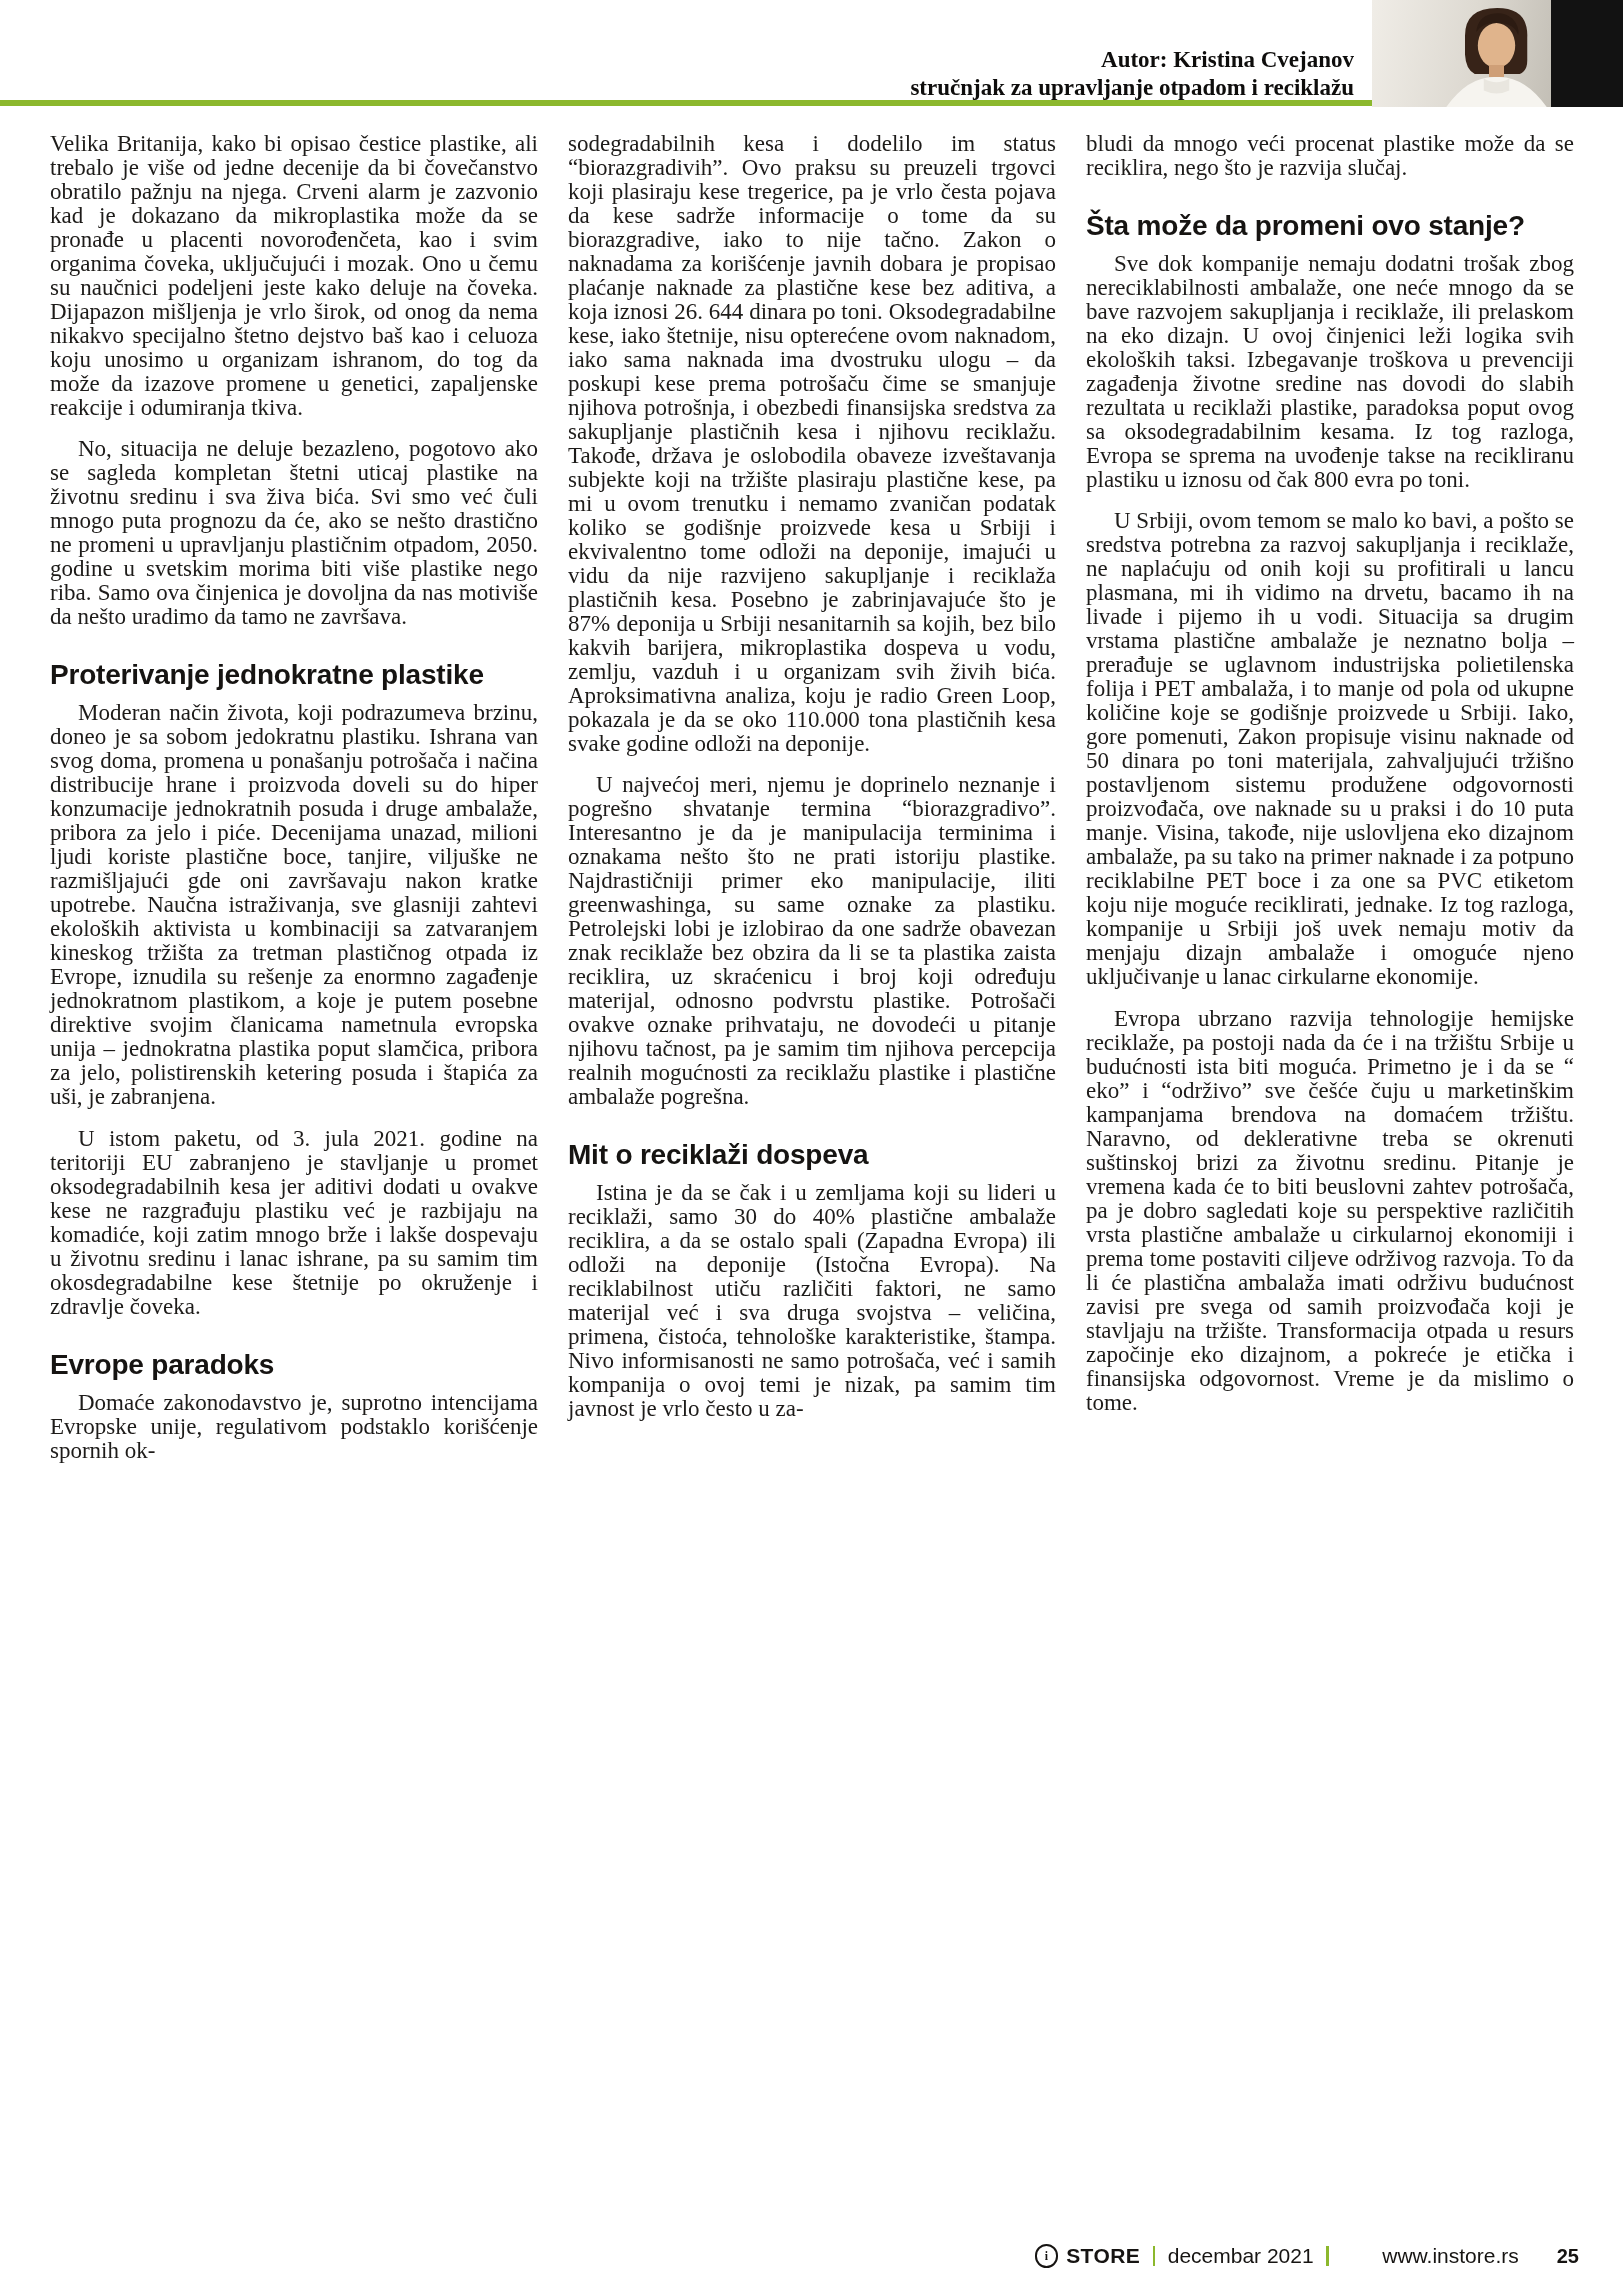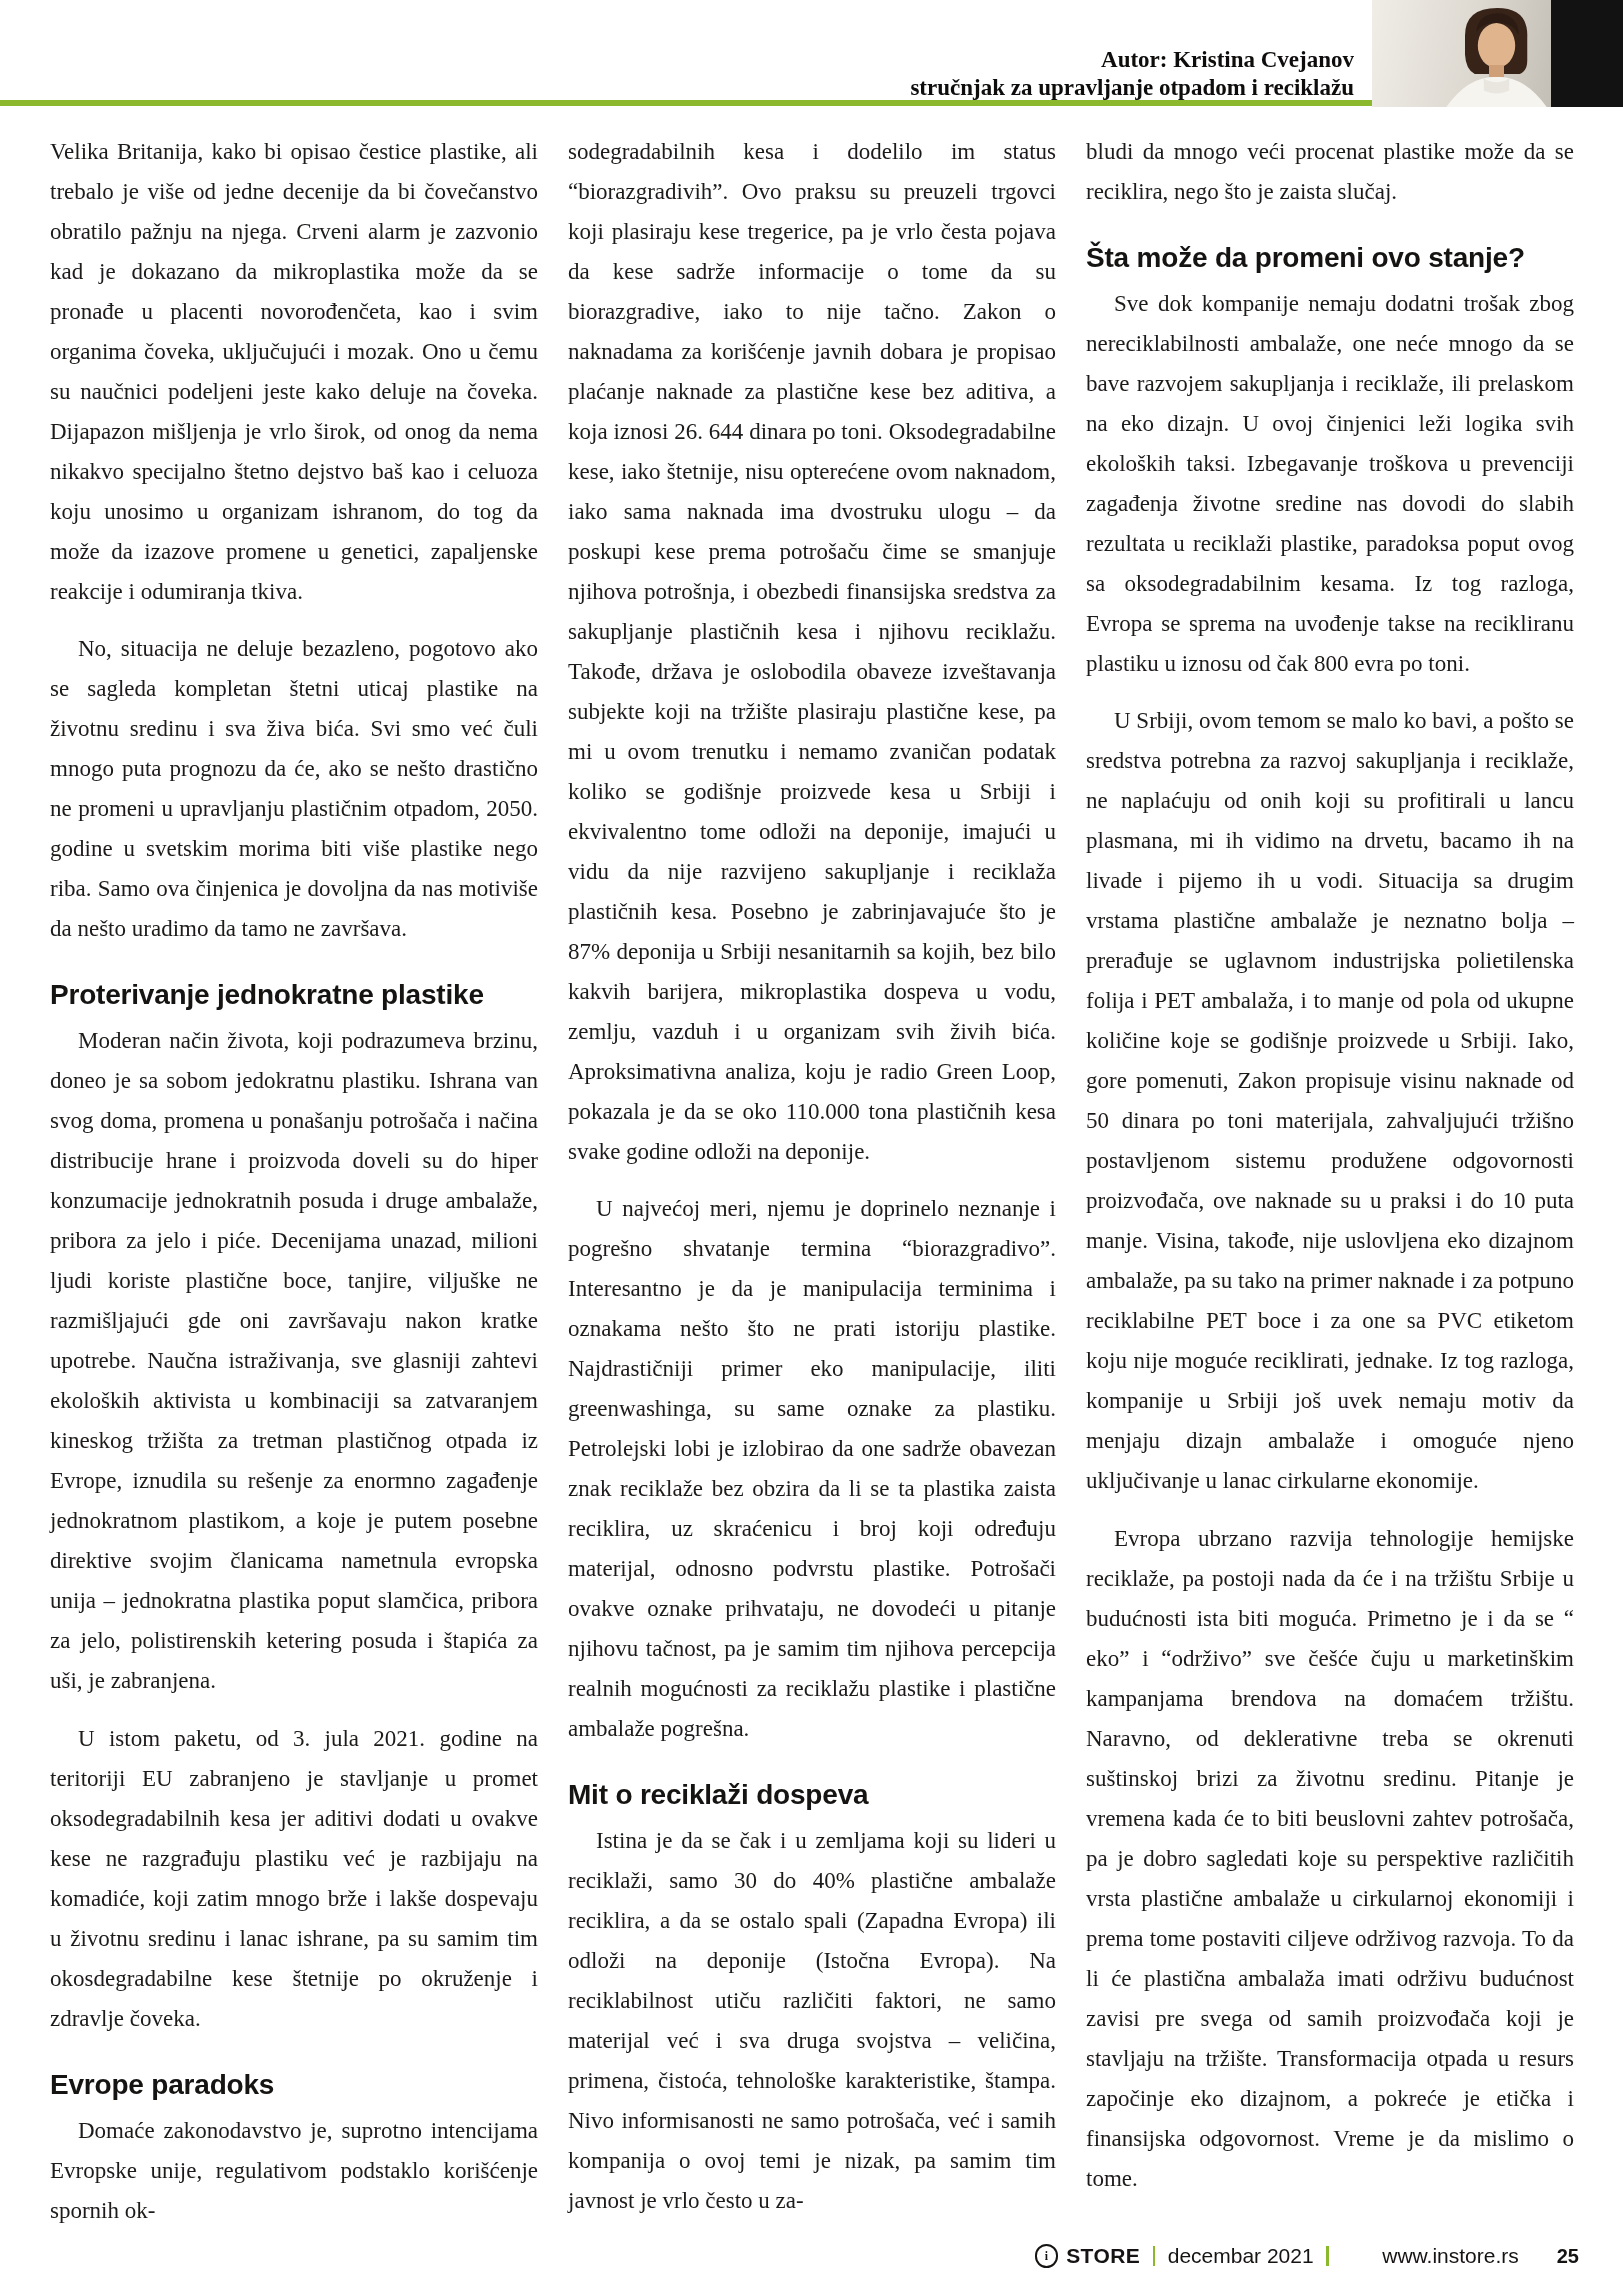--- a/index.html
+++ b/index.html
@@ -57,21 +57,21 @@
     left: 50px; top: 132px;
     width: 1523px;
     display: flex;
     gap: 30px;
   }
   .col { width: 488px; flex: 0 0 488px; }
   .col p {
     margin: 0;
     padding-top: 17.3px;
     font-size: 23px;
-    line-height: 40px;
+    line-height: 24px;
     text-align: justify;
     text-indent: 28px;
     hyphens: auto;
     color: var(--ink);
   }
   .col p.continued { text-indent: 0; padding-top: 0; }
   .col > :first-child { padding-top: 0; margin-top: 0; }
   .col h2 {
     font-family: "Liberation Sans", sans-serif;
     font-weight: 700;
@@ -148,21 +148,21 @@
         <h2>Evrope paradoks</h2>
         <p>Domaće zakonodavstvo je, suprotno intencijama Evropske unije, regulativom podstaklo korišćenje spornih ok-</p>
       </div>
       <div class="col">
         <p class="continued">sodegradabilnih kesa i dodelilo im status “biorazgradivih”. Ovo praksu su preuzeli trgovci koji plasiraju kese tregerice, pa je vrlo česta pojava da kese sadrže informacije o tome da su biorazgradive, iako to nije tačno. Zakon o naknadama za korišćenje javnih dobara je propisao plaćanje naknade za plastične kese bez aditiva, a koja iznosi 26. 644 dinara po toni. Oksodegradabilne kese, iako štetnije, nisu opterećene ovom naknadom, iako sama naknada ima dvostruku ulogu – da poskupi kese prema potrošaču čime se smanjuje njihova potrošnja, i obezbedi finansijska sredstva za sakupljanje plastičnih kesa i njihovu reciklažu. Takođe, država je oslobodila obaveze izveštavanja subjekte koji na tržište plasiraju plastične kese, pa mi u ovom trenutku i nemamo zvaničan podatak koliko se godišnje proizvede kesa u Srbiji i ekvivalentno tome odloži na deponije, imajući u vidu da nije razvijeno sakupljanje i reciklaža plastičnih kesa. Posebno je zabrinjavajuće što je 87% deponija u Srbiji nesanitarnih sa kojih, bez bilo kakvih barijera, mikroplastika dospeva u vodu, zemlju, vazduh i u organizam svih živih bića. Aproksimativna analiza, koju je radio Green Loop, pokazala je da se oko 110.000 tona plastičnih kesa svake godine odloži na deponije.</p>
         <p>U najvećoj meri, njemu je doprinelo neznanje i pogrešno shvatanje termina “biorazgradivo”. Interesantno je da je manipulacija terminima i oznakama nešto što ne prati istoriju plastike. Najdrastičniji primer eko manipulacije, iliti greenwashinga, su same oznake za plastiku. Petrolejski lobi je izlobirao da one sadrže obavezan znak reciklaže bez obzira da li se ta plastika zaista reciklira, uz skraćenicu i broj koji određuju materijal, odnosno podvrstu plastike. Potrošači ovakve oznake prihvataju, ne dovodeći u pitanje njihovu tačnost, pa je samim tim njihova percepcija realnih mogućnosti za reciklažu plastike i plastične ambalaže pogrešna.</p>
         <h2>Mit o reciklaži dospeva</h2>
         <p>Istina je da se čak i u zemljama koji su lideri u reciklaži, samo 30 do 40% plastične ambalaže reciklira, a da se ostalo spali (Zapadna Evropa) ili odloži na deponije (Istočna Evropa). Na reciklabilnost utiču različiti faktori, ne samo materijal već i sva druga svojstva – veličina, primena, čistoća, tehnološke karakteristike, štampa. Nivo informisanosti ne samo potrošača, već i samih kompanija o ovoj temi je nizak, pa samim tim javnost je vrlo često u za-</p>
       </div>
       <div class="col">
-        <p class="continued">bludi da mnogo veći procenat plastike može da se reciklira, nego što je zaista slučaj.</p>
+        <p class="continued">bludi da mnogo veći procenat plastike može da se reciklira, nego što je razvija slučaj.</p>
         <h2>Šta može da promeni ovo stanje?</h2>
         <p>Sve dok kompanije nemaju dodatni trošak zbog nereciklabilnosti ambalaže, one neće mnogo da se bave razvojem sakupljanja i reciklaže, ili prelaskom na eko dizajn. U ovoj činjenici leži logika svih ekoloških taksi. Izbegavanje troškova u prevenciji zagađenja životne sredine nas dovodi do slabih rezultata u reciklaži plastike, paradoksa poput ovog sa oksodegradabilnim kesama. Iz tog razloga, Evropa se sprema na uvođenje takse na recikliranu plastiku u iznosu od čak 800 evra po toni.</p>
         <p>U Srbiji, ovom temom se malo ko bavi, a pošto se sredstva potrebna za razvoj sakupljanja i reciklaže, ne naplaćuju od onih koji su profitirali u lancu plasmana, mi ih vidimo na drvetu, bacamo ih na livade i pijemo ih u vodi. Situacija sa drugim vrstama plastične ambalaže je neznatno bolja – prerađuje se uglavnom industrijska polietilenska folija i PET ambalaža, i to manje od pola od ukupne količine koje se godišnje proizvede u Srbiji. Iako, gore pomenuti, Zakon propisuje visinu naknade od 50 dinara po toni materijala, zahvaljujući tržišno postavljenom sistemu produžene odgovornosti proizvođača, ove naknade su u praksi i do 10 puta manje. Visina, takođe, nije uslovljena eko dizajnom ambalaže, pa su tako na primer naknade i za potpuno reciklabilne PET boce i za one sa PVC etiketom koju nije moguće reciklirati, jednake. Iz tog razloga, kompanije u Srbiji još uvek nemaju motiv da menjaju dizajn ambalaže i omoguće njeno uključivanje u lanac cirkularne ekonomije.</p>
         <p>Evropa ubrzano razvija tehnologije hemijske reciklaže, pa postoji nada da će i na tržištu Srbije u budućnosti ista biti moguća. Primetno je i da se “ eko” i “održivo” sve češće čuju u marketinškim kampanjama brendova na domaćem tržištu. Naravno, od deklerativne treba se okrenuti suštinskoj brizi za životnu sredinu. Pitanje je vremena kada će to biti beuslovni zahtev potrošača, pa je dobro sagledati koje su perspektive različitih vrsta plastične ambalaže u cirkularnoj ekonomiji i prema tome postaviti ciljeve održivog razvoja. To da li će plastična ambalaža imati održivu budućnost zavisi pre svega od samih proizvođača koji je stavljaju na tržište. Transformacija otpada u resurs započinje eko dizajnom, a pokreće je etička i finansijska odgovornost. Vreme je da mislimo o tome.</p>
       </div>
     </div>
 
   <div class="page-footer">
     <span class="instore-mark">i</span>
     <span class="footer-brand">STORE</span>

